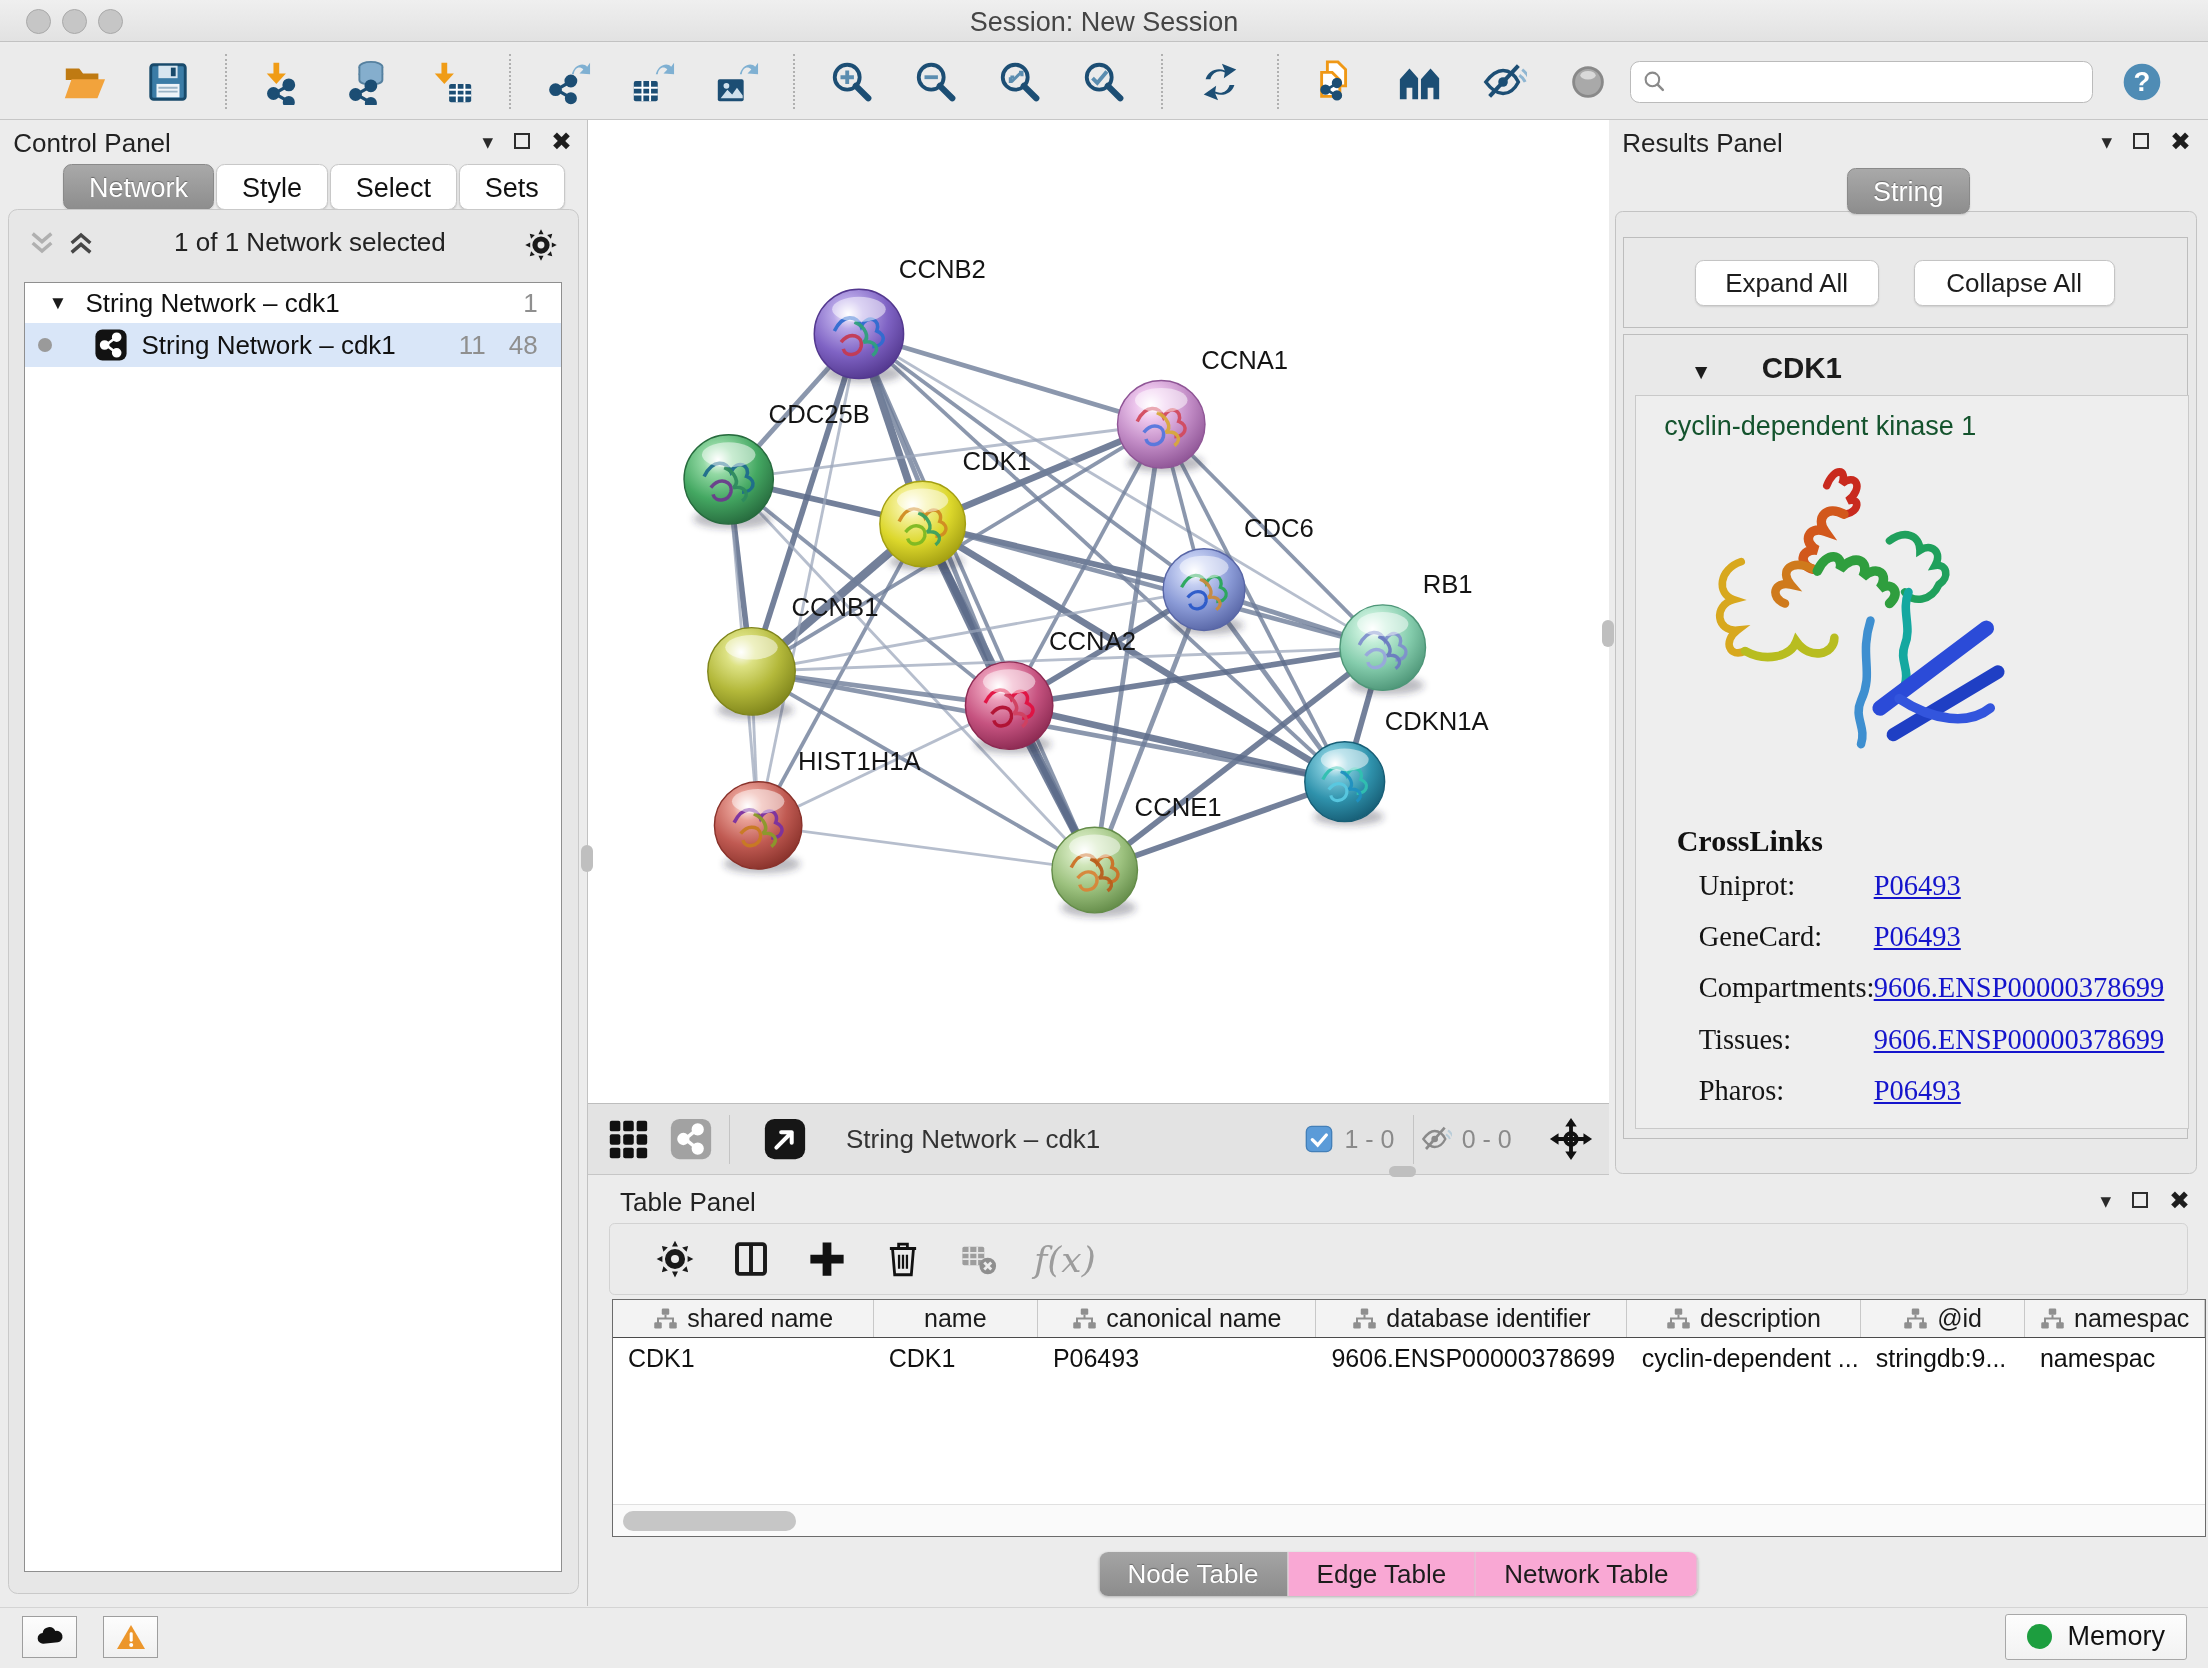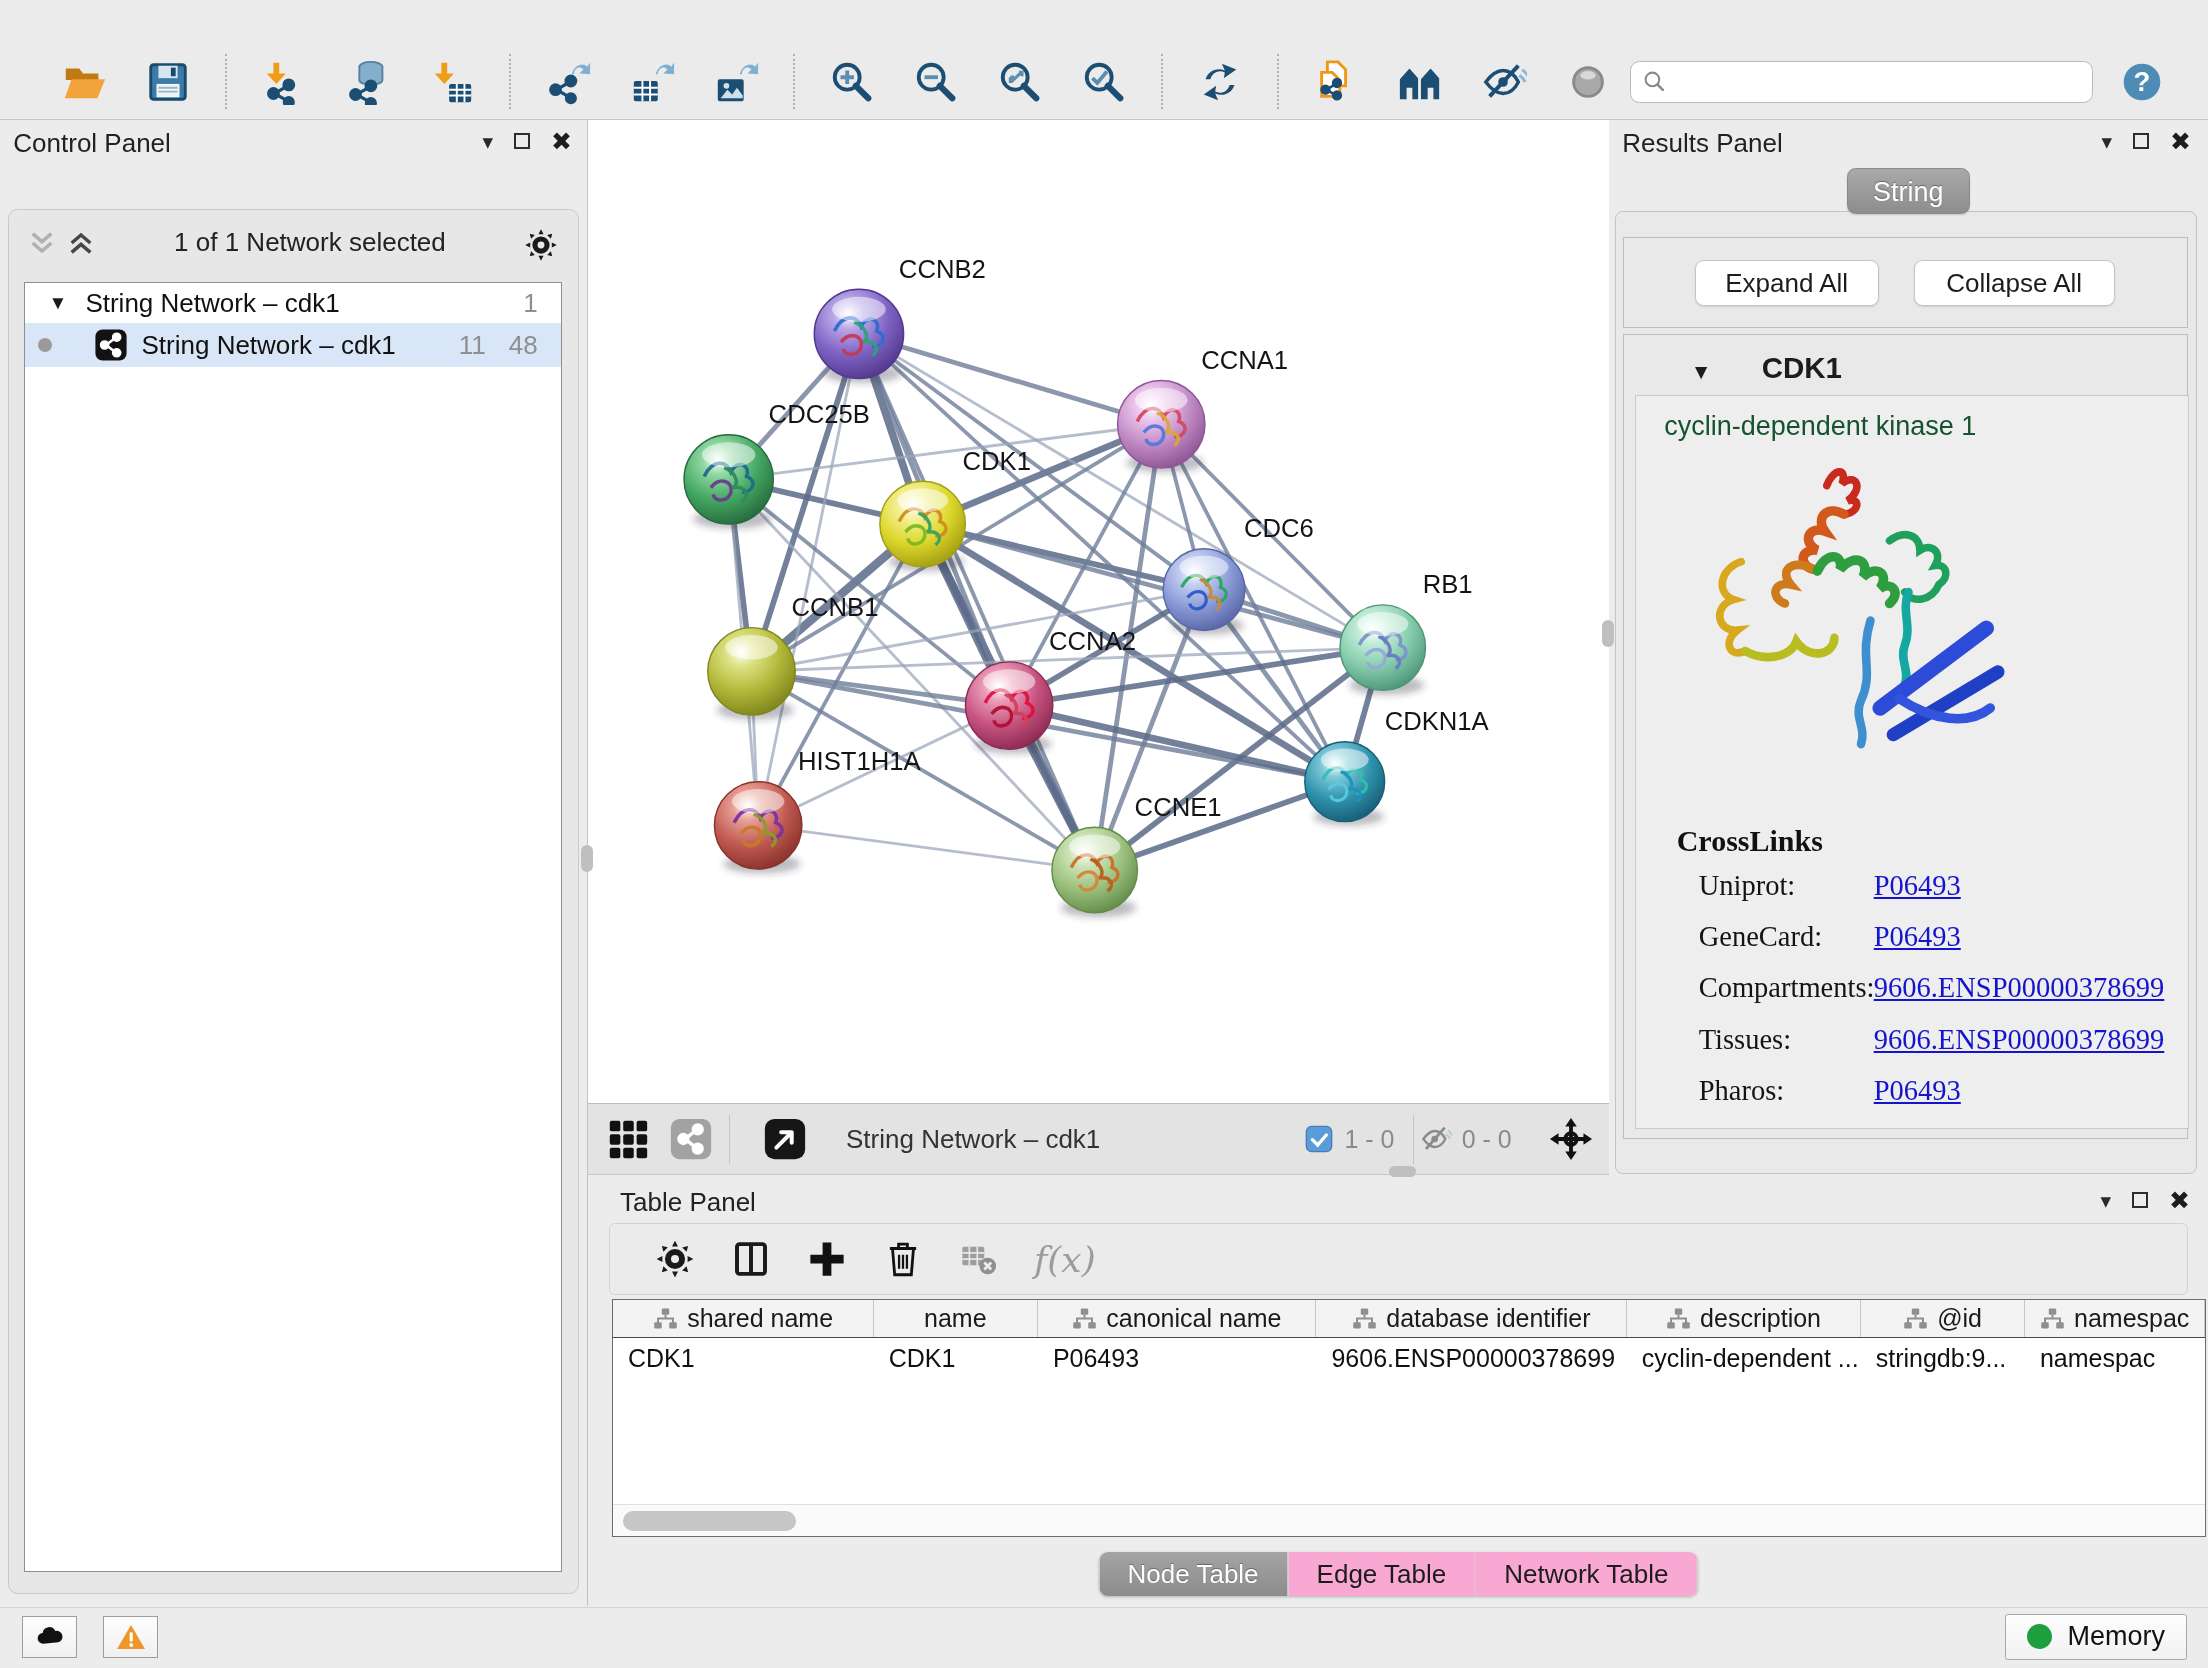--- a/index.html
+++ b/index.html
@@ -142,20 +142,26 @@
   .mem-dot { width:25px; height:25px; border-radius:50%; background:#1d9e3f; }
   
   .grip-v { position:absolute; width:12.4px; height:27px; border-radius:6.7px; background:#bfbfbf; }
   .grip-h { position:absolute; width:27px; height:11.4px; border-radius:5.7px; background:#bfbfbf; }
 </style>
 </head>
 <body>
 
 <div id="app">
 
+  <div class="titlebar">
+    <span class="tl-dot" style="left:26px"></span>
+    <span class="tl-dot" style="left:62px"></span>
+    <span class="tl-dot" style="left:98px"></span>
+    <div class="win-title">Session: New Session</div>
+  </div>
 
   <div class="toolbar">
     <span id="tb-icons" style="display:flex;align-items:center">
         <span class="tbtn">
           <svg viewBox="0 0 48 48">
             <path d="M5 10h14l4 5h16v7H5z" fill="#bf7a12"></path>
             <path d="M4 41l7-20h35l-8 20z" fill="#f2a33c"></path>
           </svg>
         </span>
         <span class="tbtn">
@@ -320,20 +326,26 @@
 
   <div class="control-panel">
     <div class="panel-head">
       <span class="ph-title">Control Panel</span>
       <span class="ph-ctrl" style="right:15px">
         <span class="ph-tri">▾</span>
         <span class="ph-box"></span>
         <span class="ph-x">✖</span>
       </span>
     </div>
+    <div class="cp-tabs tabs" id="cp-tabs">
+        <div class="tab active">Network</div>
+        <div class="tab">Style</div>
+        <div class="tab">Select</div>
+        <div class="tab">Sets</div>
+      </div>
     <div class="cp-inner">
       <div class="cp-subrow">
         <span class="chev">
           <svg viewBox="0 0 24 24" fill="none" stroke="#b0b0b0" stroke-width="2.6">
               <path d="M5 5l7 6 7-6M5 12l7 6 7-6"></path>
             </svg></span>
         <span class="chev">
           <svg viewBox="0 0 24 24" fill="none" stroke="#474747" stroke-width="2.6">
               <path d="M5 12l7-6 7 6M5 19l7-6 7 6"></path>
             </svg></span>

